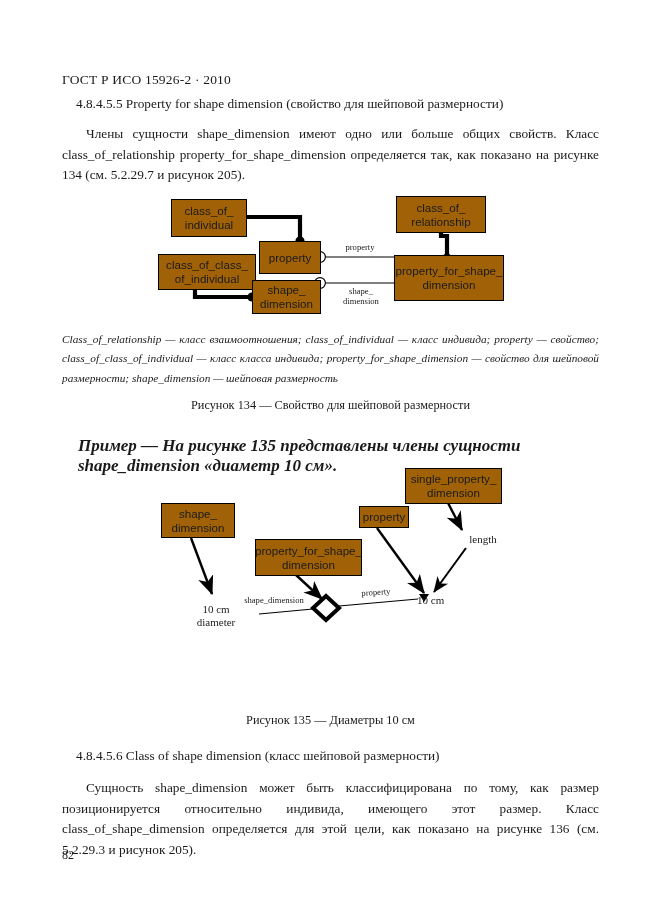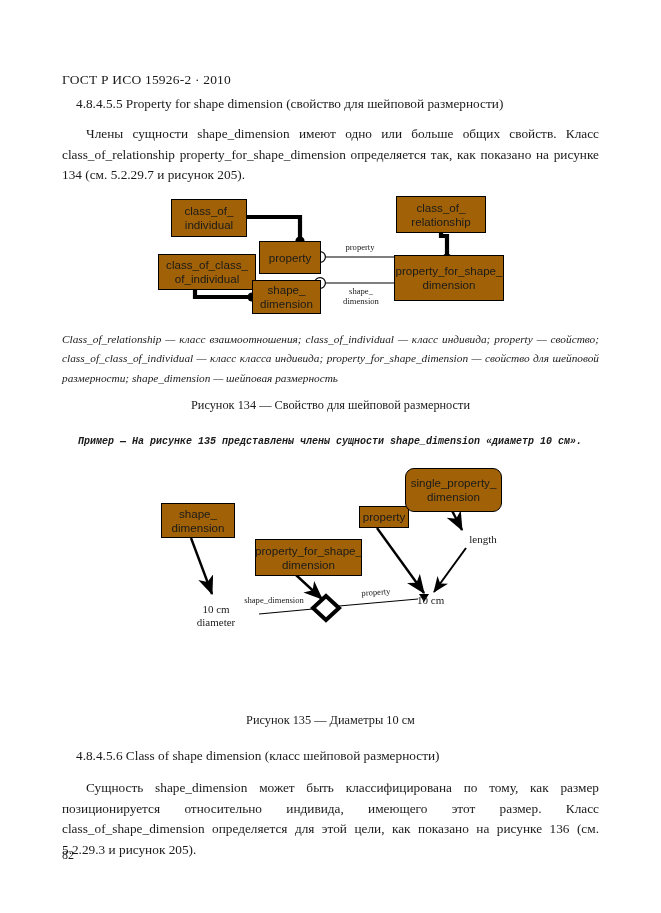--- a/index.html
+++ b/index.html
@@ -32,22 +32,22 @@
     font-style:italic; line-height:1.72;
     text-align:justify;
   }
 
   .figcap {
     position:absolute; width:100%; text-align:center;
     font-size:12.3px;
   }
 
   .example {
-    position:absolute; font-size:10px;
-    font-style:italic; font-weight:bold;font-family:Liberation Mono, monospace;
+    position:absolute; font-size:17px;
+    font-style:italic; font-weight:bold;
   }
 
   .pageno {
     position:absolute; left:62px; top:848px;
     font-size:12px;
   }
 
   
   .diagram { position:absolute; }
   .nbox {
@@ -198,21 +198,21 @@
       <span>
         <span>property_for_shape_</span><br>
         <span>dimension</span>
       </span>
     </div>
 
     <div class="nbox" style="left:359px; top:506px; width:50px; height:22px;">
       <span>property</span>
     </div>
 
-    <div class="nbox" style="left:405px; top:468px; width:97px; height:44px;border-radius:9px;">
+    <div class="nbox" style="left:405px; top:468px; width:97px; height:36px;">
       <span>
         <span>single_property_</span><br>
         <span>dimension</span>
       </span>
     </div>
 
     <div class="plainlbl" style="left:181px; top:603px; width:70px;">
       <span>10 cm</span><br>
       <span>diameter</span>
     </div>

